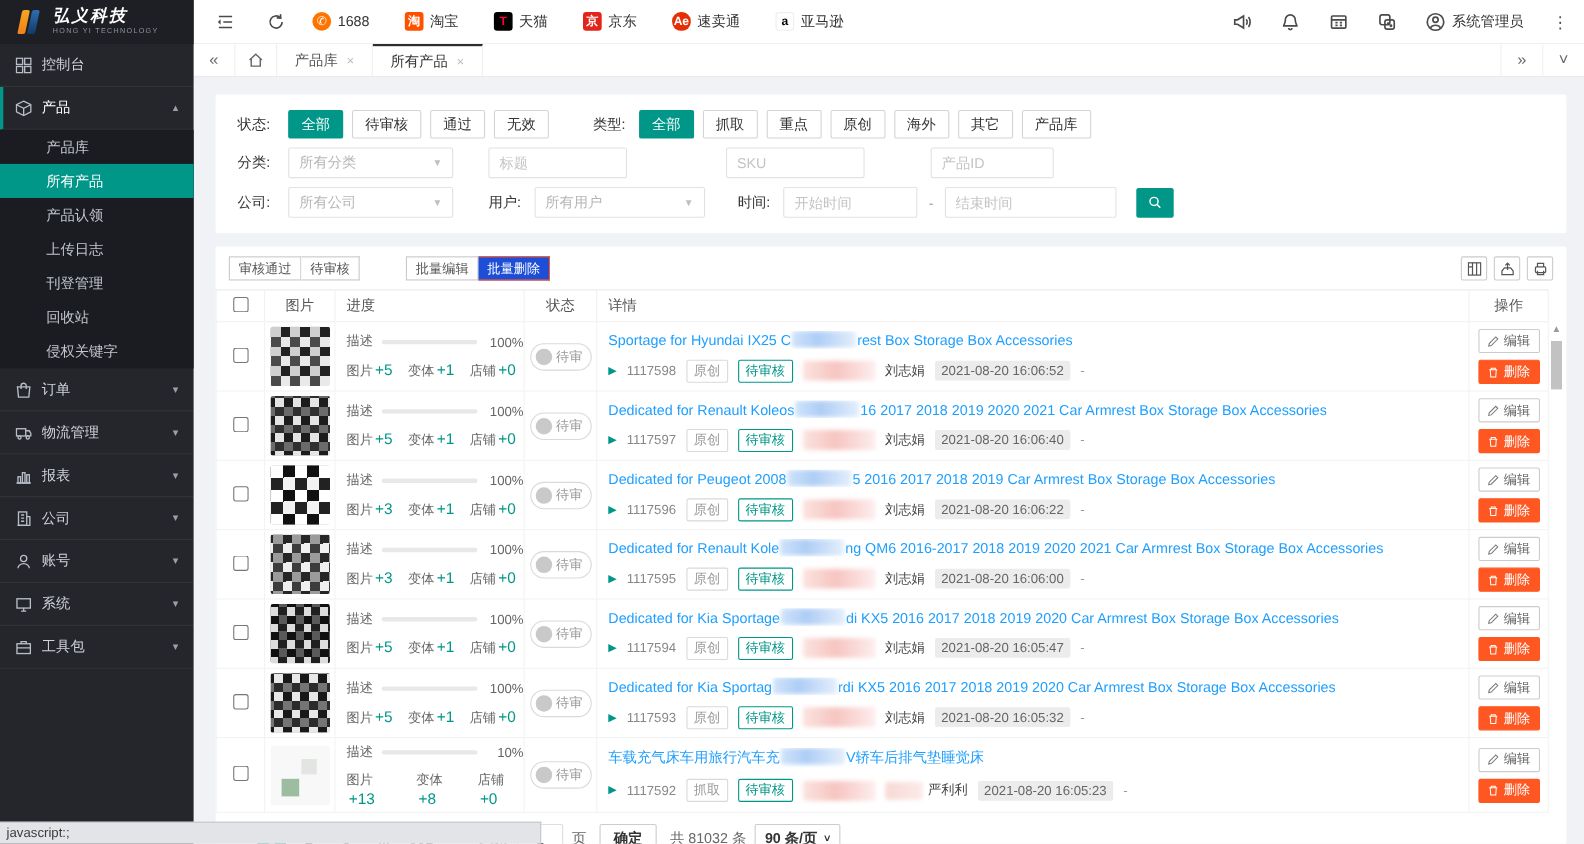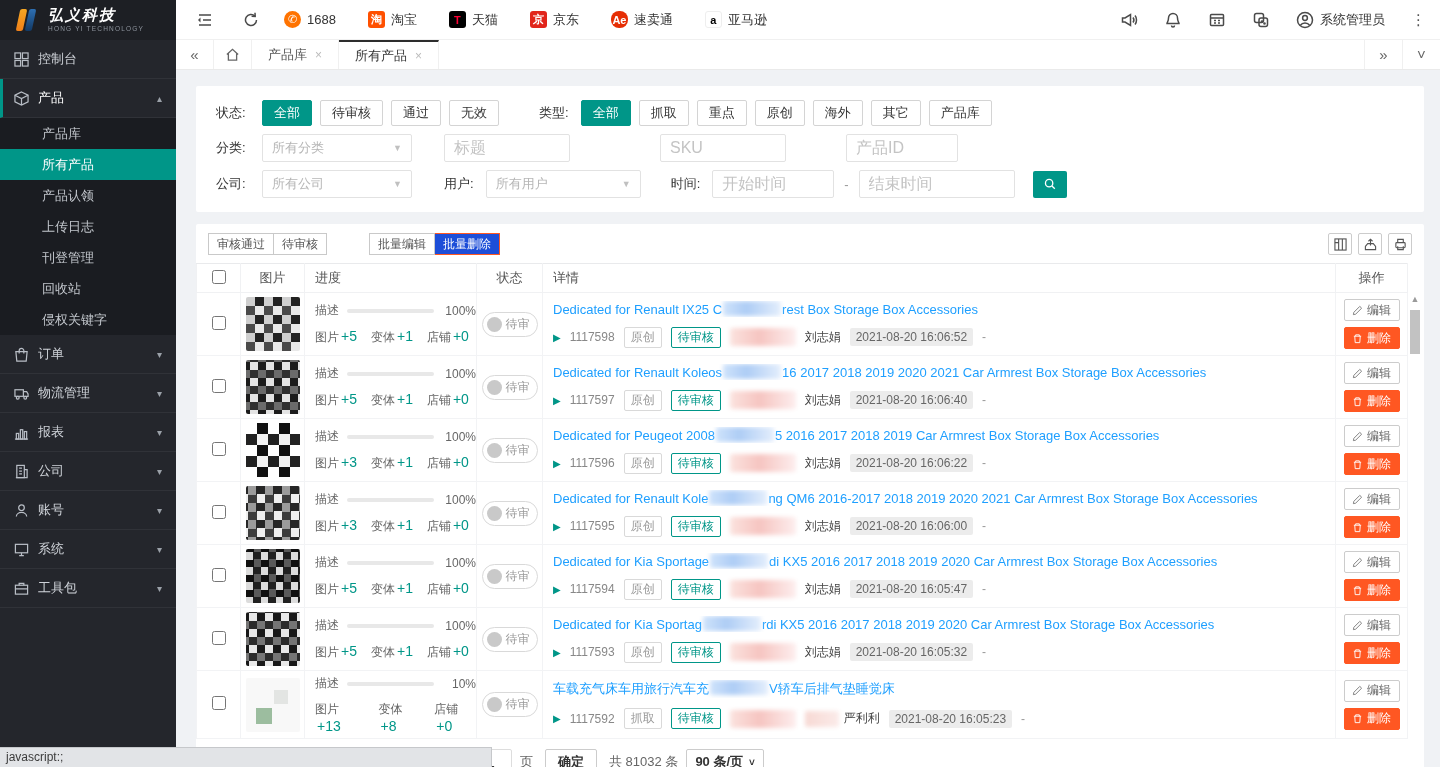--- a/index.html
+++ b/index.html
@@ -69,21 +69,21 @@
   .frow:first-child { margin-top:2px; }
   .flabel { width:46px; text-align:left; color:#333; flex:none; }
   .chipgrp { display:flex; gap:8px; }
   .chip { height:26px; padding:0 11px; border:1px solid #d4d4d4; background:#fff; color:#333;
     font-size:13px; border-radius:2px; cursor:pointer; display:flex; align-items:center; }
   .chip.on { background:#009688; border-color:#009688; color:#fff; }
   .sel { height:28px; border:1px solid #e2e2e2; border-radius:2px; background:#fff; color:#b6b6b6;
     display:flex; align-items:center; padding:0 9px; cursor:pointer; position:relative; }
   .sel .sv { flex:1; }
   .sel .dn { color:#c0c0c0; font-size:9px; margin-left:8px; }
-  .tin { height:28px; border:1px solid #e2e2e2; border-radius:2px; padding:0 9px; font-size:16px;
+  .tin { height:28px; border:1px solid #e2e2e2; border-radius:2px; padding:0 9px; font-size:13px;
     color:#0f766e; outline:none; font-family:inherit; }
   .tin::placeholder { color:#c4c4c4; }
   .searchbtn { width:34px; height:27px; background:#009688; border:none; border-radius:2px;
     margin-left:18px; cursor:pointer; display:flex; align-items:center; justify-content:center; }
 
   
   .table-card { margin-top:12px; position:relative; }
   .toolbar { display:flex; align-items:flex-end; padding:9px 12px 8px; }
   .btngrp { display:flex; }
   .sbtn { height:22px; padding:0 8px; font-size:12px; background:#fff; border:1px solid #c9c9c9;
@@ -490,21 +490,21 @@
             <span><span>店铺</span><span class="pcnt">+0</span></span>
           </div>
         </td>
         <td>
           <div class="stpill">
             <span class="stdot"></span>
             <span>待审</span>
           </div>
         </td>
         <td class="tl">
-          <a class="dtitle"><span>Dedicated for Renault IX25 C</span><span class="blur-patch"></span><span>rest Box Storage Box Accessories</span></a>
+          <a class="dtitle"><span>Sportage for Hyundai IX25 C</span><span class="blur-patch"></span><span>rest Box Storage Box Accessories</span></a>
           <div class="dmeta">
             <span class="play">▶</span>
             <span class="rid">1117598</span>
             <span class="badge">原创</span>
             <span class="badge teal">待审核</span>
             <span class="cblur"></span>
 
             <span class="uname">刘志娟</span>
             <span class="tchip">2021-08-20 16:06:52</span>
             <span class="dash">-</span>

